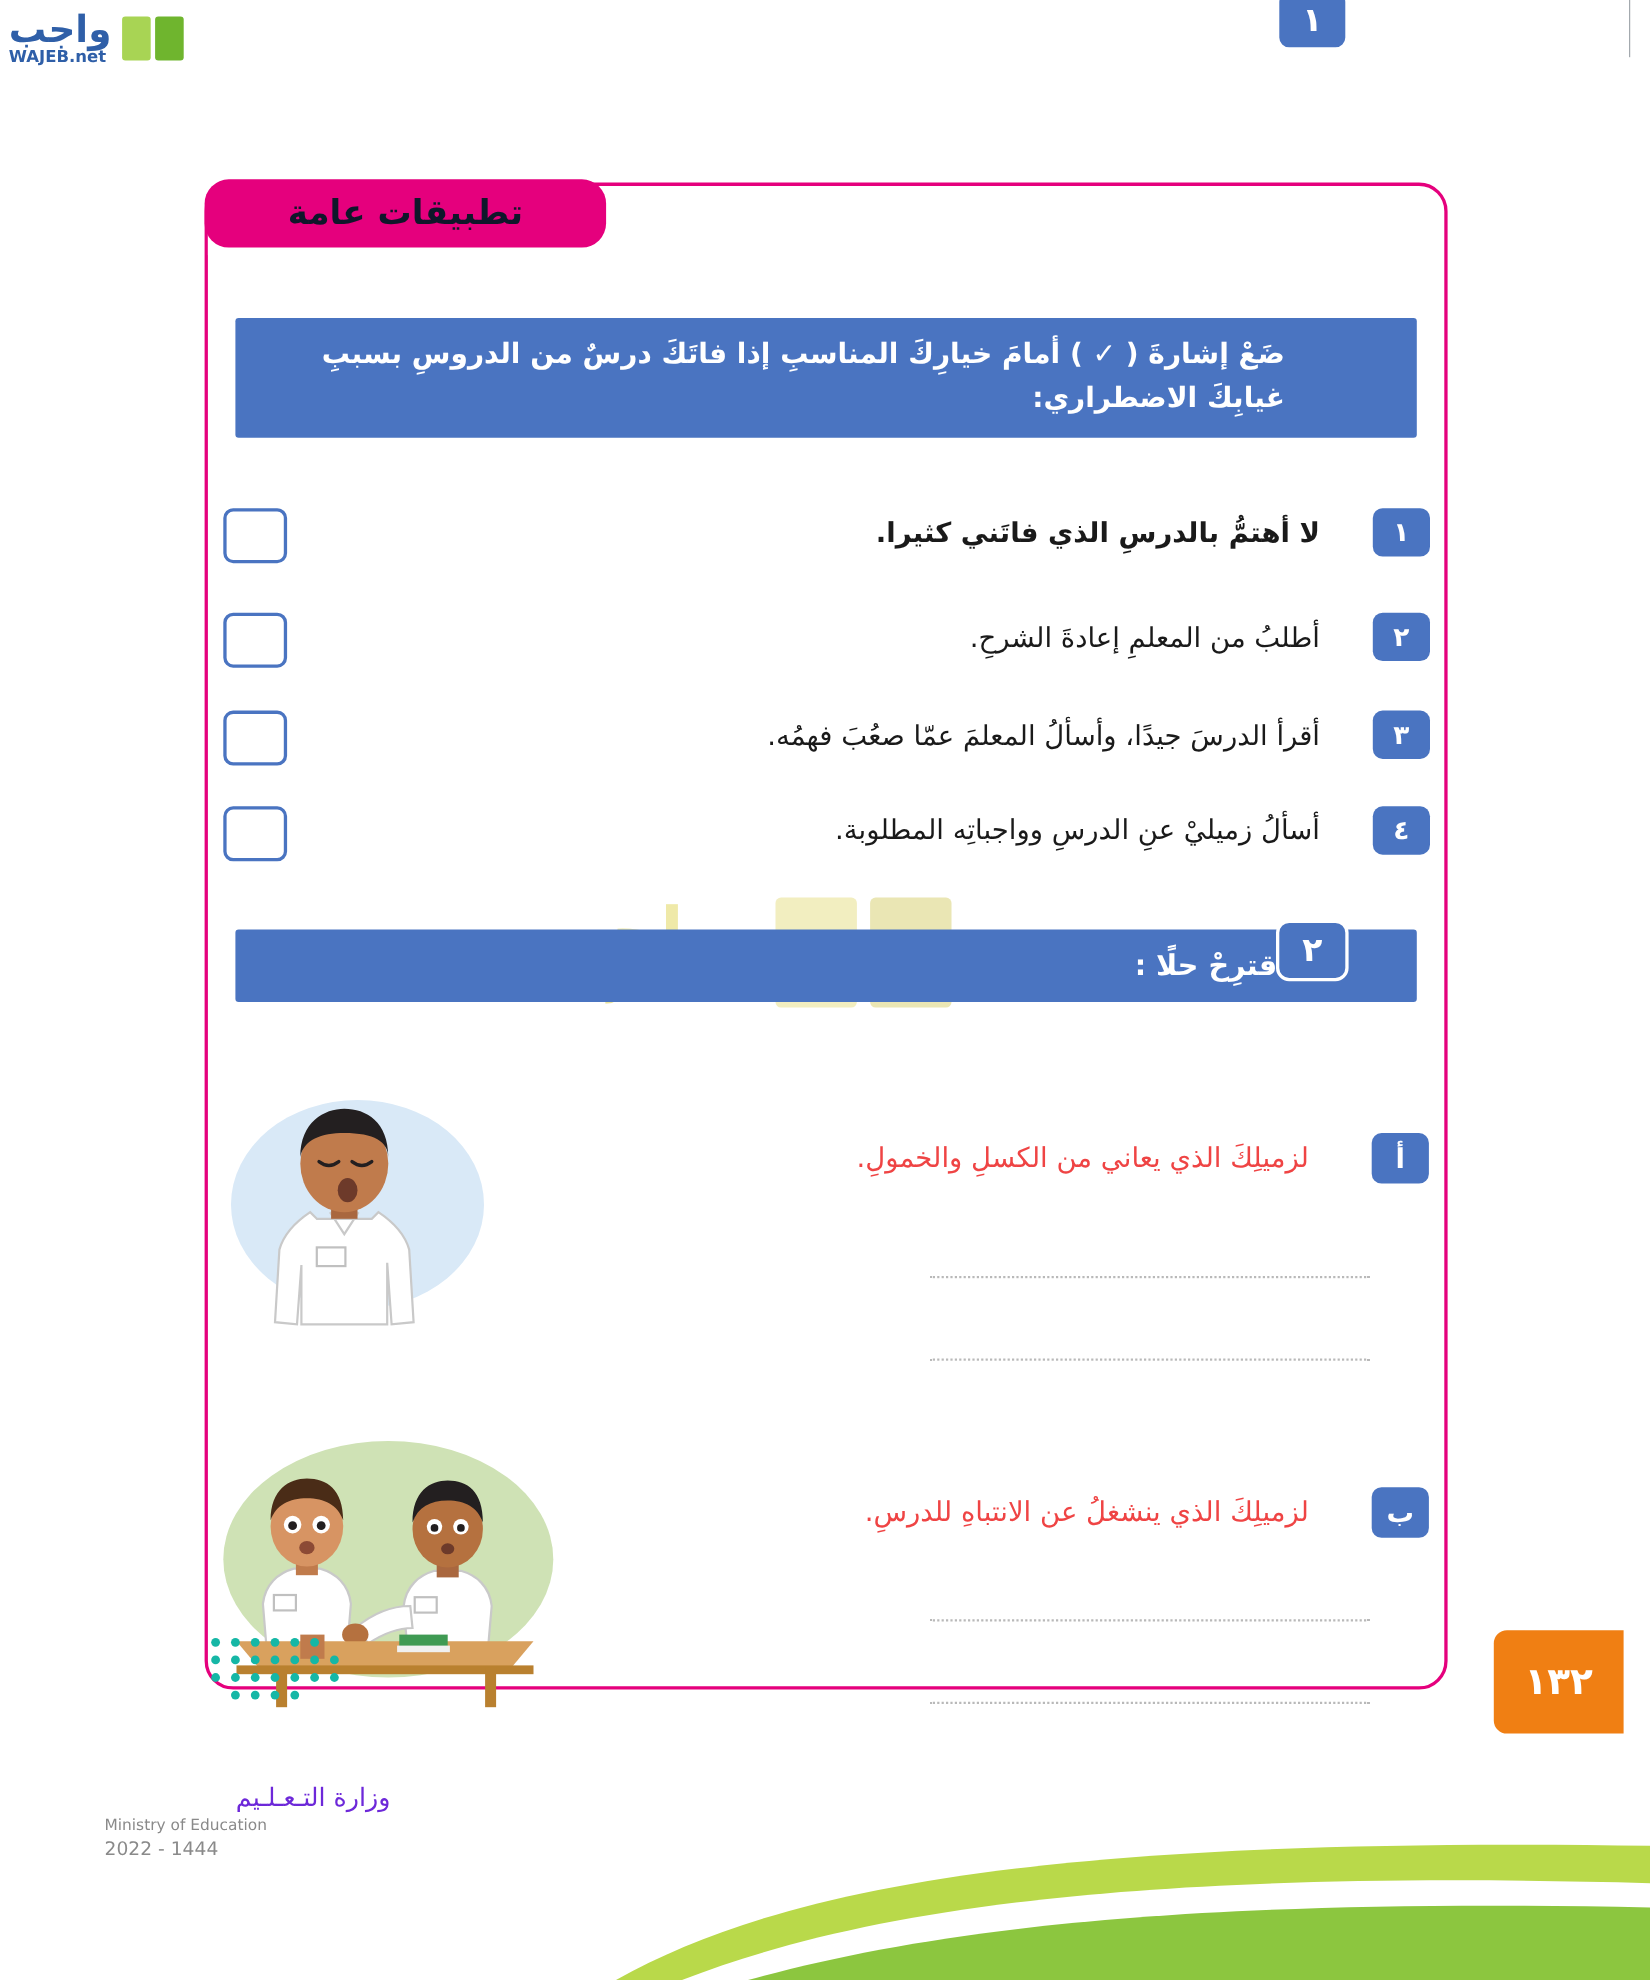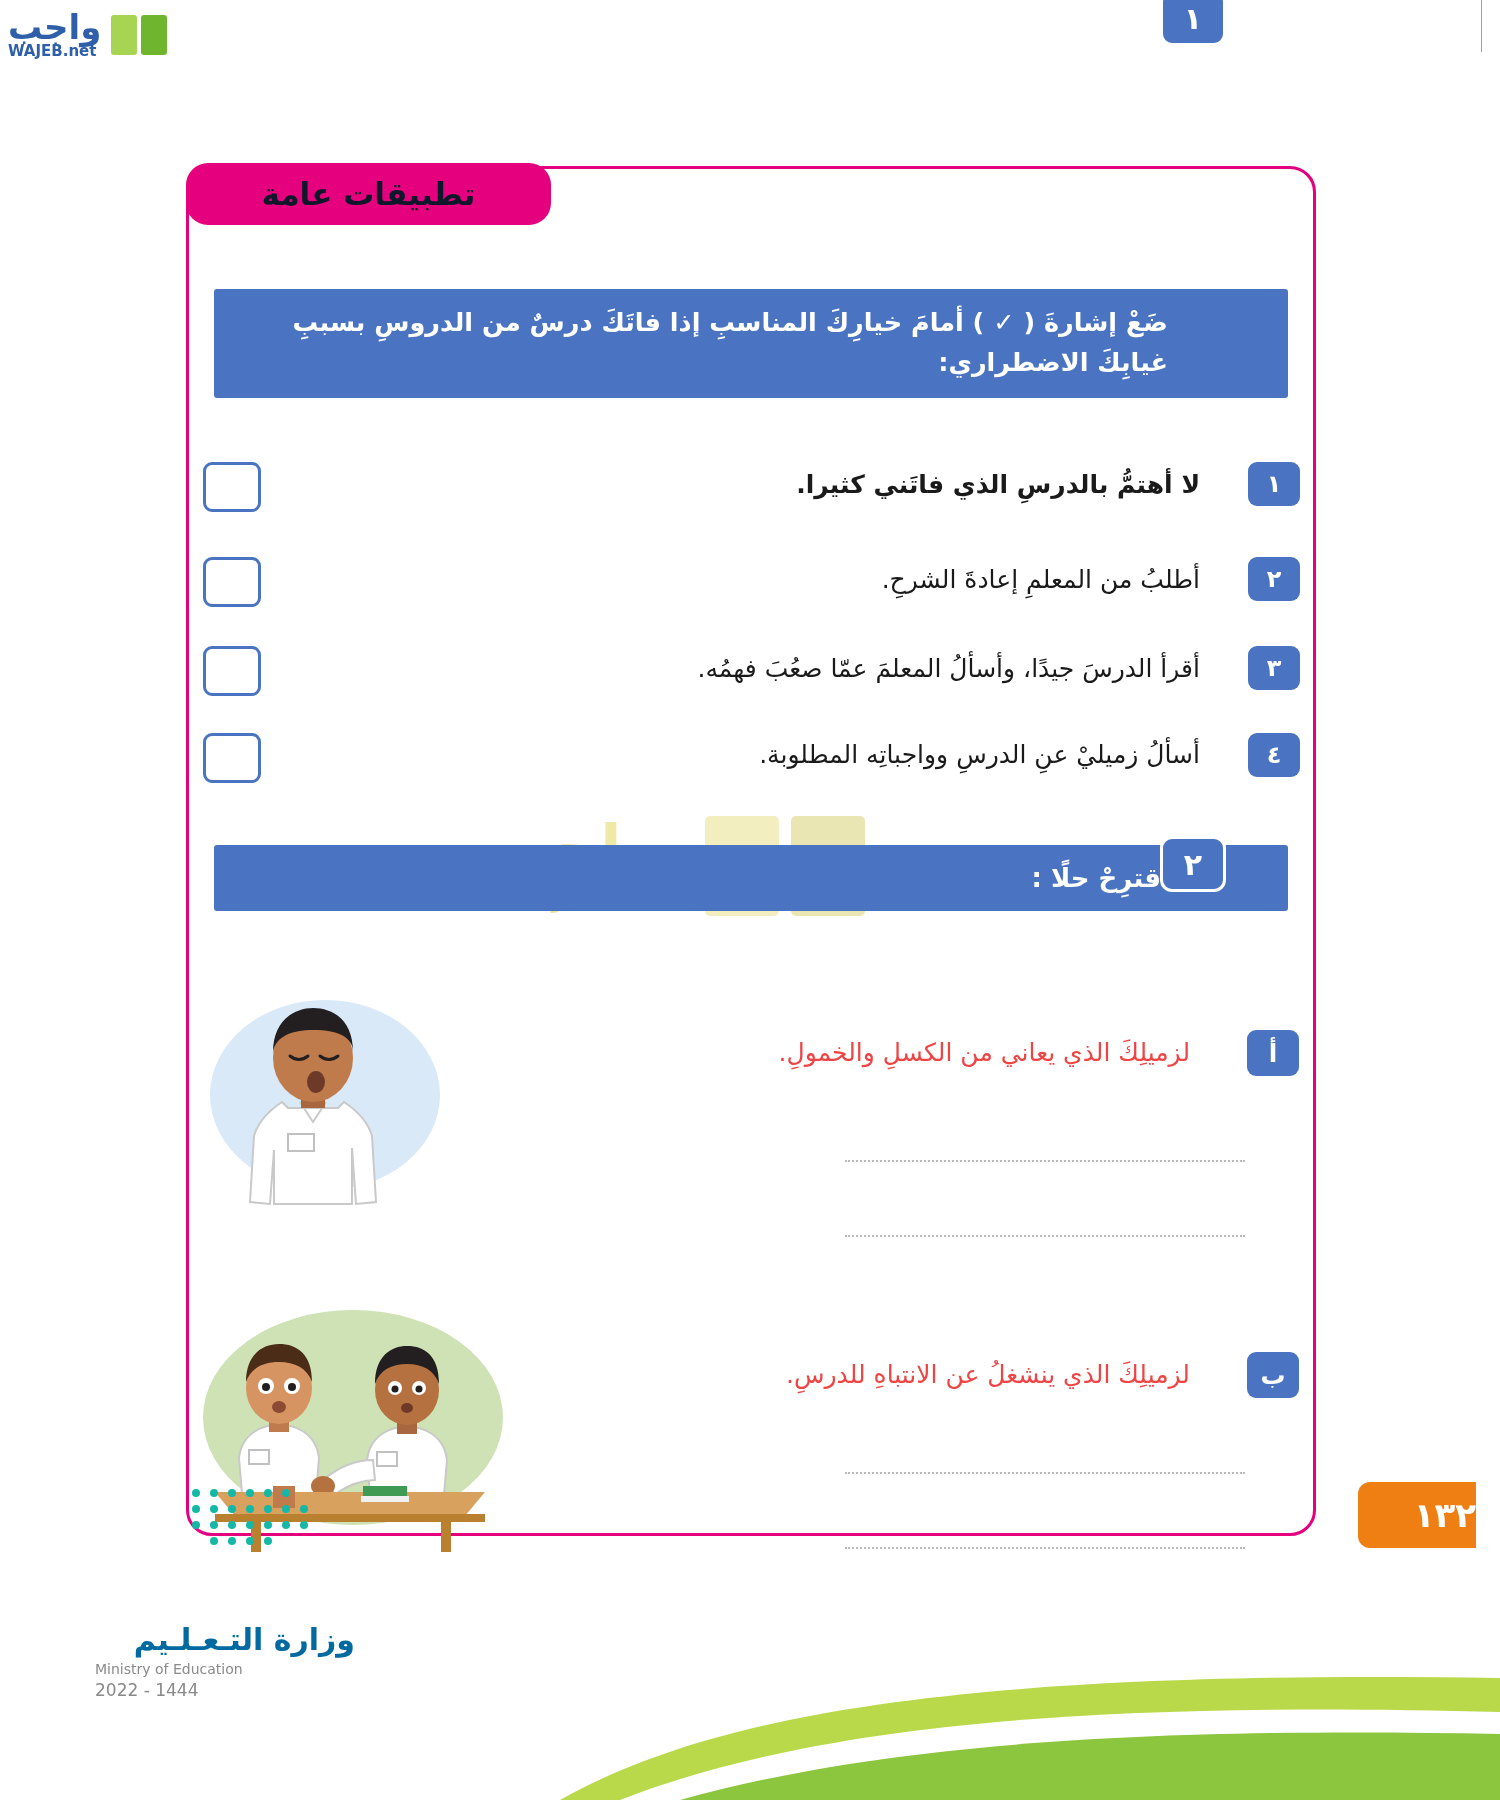--- a/index.html
+++ b/index.html
@@ -307,44 +307,44 @@
     width: 160px;
     height: 60px;
   }
 
   
   .page-tab {
     position: absolute;
     left: 1358px;
     top: 1482px;
     width: 118px;
-    height: 66px;
+    height: 94px;
     background: #f07f13;
     border-radius: 12px 0 0 12px;
     display: flex;
     align-items: center;
-    justify-content: flex-start;
+    justify-content: center;
     color: #fff;
     font-size: 34px;
     font-weight: bold;
   }
 
   
   .ministry {
     position: absolute;
     left: 95px;
     top: 1622px;
     width: 260px;
     direction: rtl;
     text-align: right;
   }
   .ministry .ar {
-    color: #0369a1;
-    font-size: 30px;
-    font-weight: bold;
+    color: #6d28d9;
+    font-size: 23px;
+    font-weight: normal;
     letter-spacing: 1px;
   }
   .ministry .en {
     color: #8a8a8a;
     font-size: 14px;
     direction: ltr;
     text-align: left;
     margin-top: 4px;
   }
   .ministry .yr {

